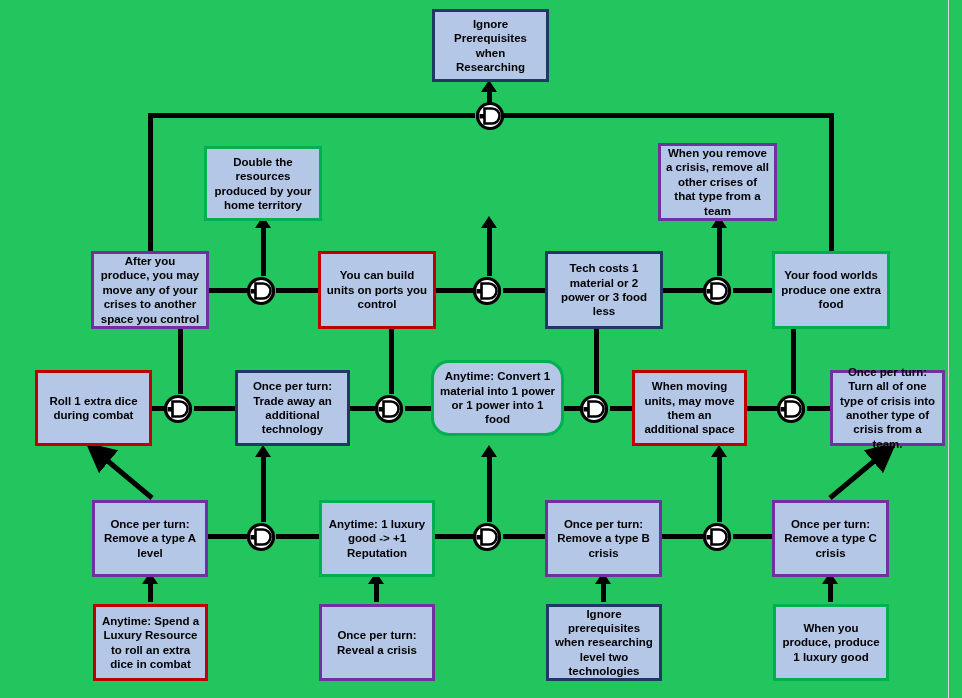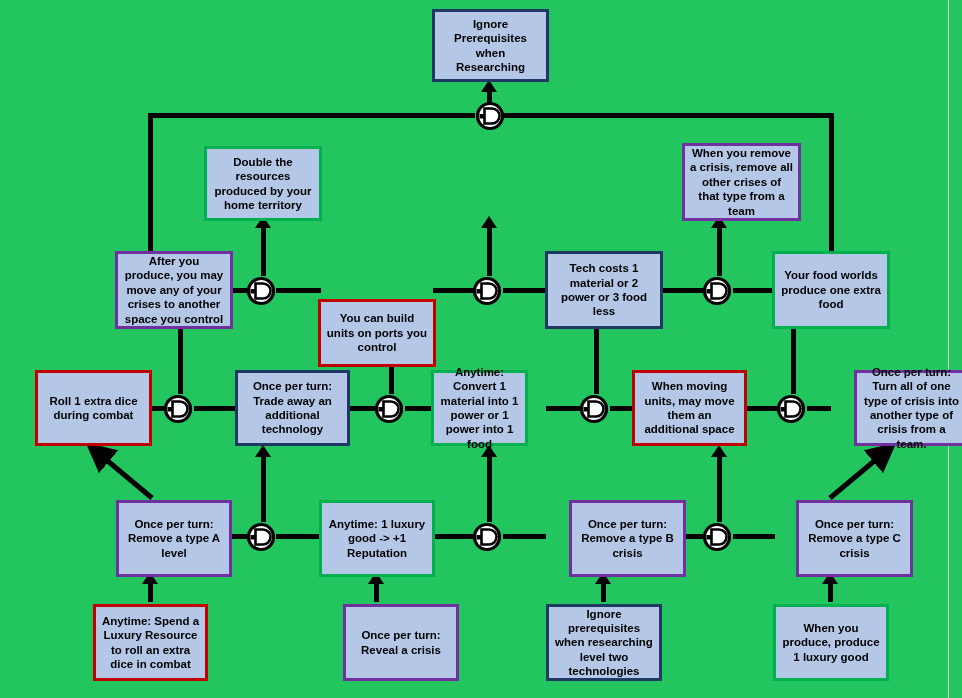--- a/index.html
+++ b/index.html
@@ -38,21 +38,21 @@
     padding: 2px 5px;
     color: #000000;
     font-weight: bold;
     font-size: 11.5px;
     line-height: 1.25;
     z-index: 5;
   }
   .b-blue   { border-color: #1f3864; }
   .b-green  { border-color: #00b050; }
   .b-red    { border-color: #c00000; }
-  .b-purple { border-color: #7030a0; margin-left: 24px; }
+  .b-purple { border-color: #7030a0; }
 
   
   .wire {
     position: absolute;
     background: #000000;
     z-index: 2;
   }
   .wire-h { height: 5px; }
   .wire-v { width: 5px; }
 
@@ -265,27 +265,27 @@
       <rect x="4.5" y="13" width="5.5" height="4.5" fill="#000000"></rect>
     </svg>
   </div>
 
   <div class="node b-blue" style="left:432px; top:9px; width:117px; height:73px;">Ignore Prerequisites when Researching</div>
 
   <div class="node b-green" style="left:204px; top:146px; width:118px; height:75px;">Double the resources produced by your home territory</div>
   <div class="node b-purple" style="left:658px; top:143px; width:119px; height:78px;">When you remove a crisis, remove all other crises of that type from a team</div>
 
   <div class="node b-purple" style="left:91px; top:251px; width:118px; height:78px;">After you produce, you may move any of your crises to another space you control</div>
-  <div class="node b-red" style="left:318px; top:251px; width:118px; height:68px;margin-top:48px;">You can build units on ports you control</div>
+  <div class="node b-red" style="left:318px; top:251px; width:118px; height:78px;">You can build units on ports you control</div>
   <div class="node b-blue" style="left:545px; top:251px; width:118px; height:78px;">Tech costs 1 material or 2 power or 3 food less</div>
   <div class="node b-green" style="left:772px; top:251px; width:118px; height:78px;">Your food worlds produce one extra food</div>
 
   <div class="node b-red" style="left:35px; top:370px; width:117px; height:76px;">Roll 1 extra dice during combat</div>
   <div class="node b-blue" style="left:235px; top:370px; width:115px; height:76px;">Once per turn: Trade away an additional technology</div>
-  <div class="node b-green" style="left:431px; top:370px; width:97px; height:76px;">Anytime: Convert 1 material into 1 power or 1 power into 1 food</div>
+  <div class="node b-green" style="left:431px; top:360px; width:133px; height:76px;border-radius:18px;">Anytime: Convert 1 material into 1 power or 1 power into 1 food</div>
   <div class="node b-red" style="left:632px; top:370px; width:115px; height:76px;">When moving units, may move them an additional space</div>
   <div class="node b-purple" style="left:830px; top:370px; width:115px; height:76px;">Once per turn: Turn all of one type of crisis into another type of crisis from a team.</div>
 
   <div class="node b-purple" style="left:92px; top:500px; width:116px; height:77px;">Once per turn: Remove a type A level</div>
   <div class="node b-green" style="left:319px; top:500px; width:116px; height:77px;">Anytime: 1 luxury good -&gt; +1 Reputation</div>
   <div class="node b-purple" style="left:545px; top:500px; width:117px; height:77px;">Once per turn: Remove a type B crisis</div>
   <div class="node b-purple" style="left:772px; top:500px; width:117px; height:77px;">Once per turn: Remove a type C crisis</div>
 
   <div class="node b-red" style="left:93px; top:604px; width:115px; height:77px;">Anytime: Spend a Luxury Resource to roll an extra dice in combat</div>
   <div class="node b-purple" style="left:319px; top:604px; width:116px; height:77px;">Once per turn: Reveal a crisis</div>

